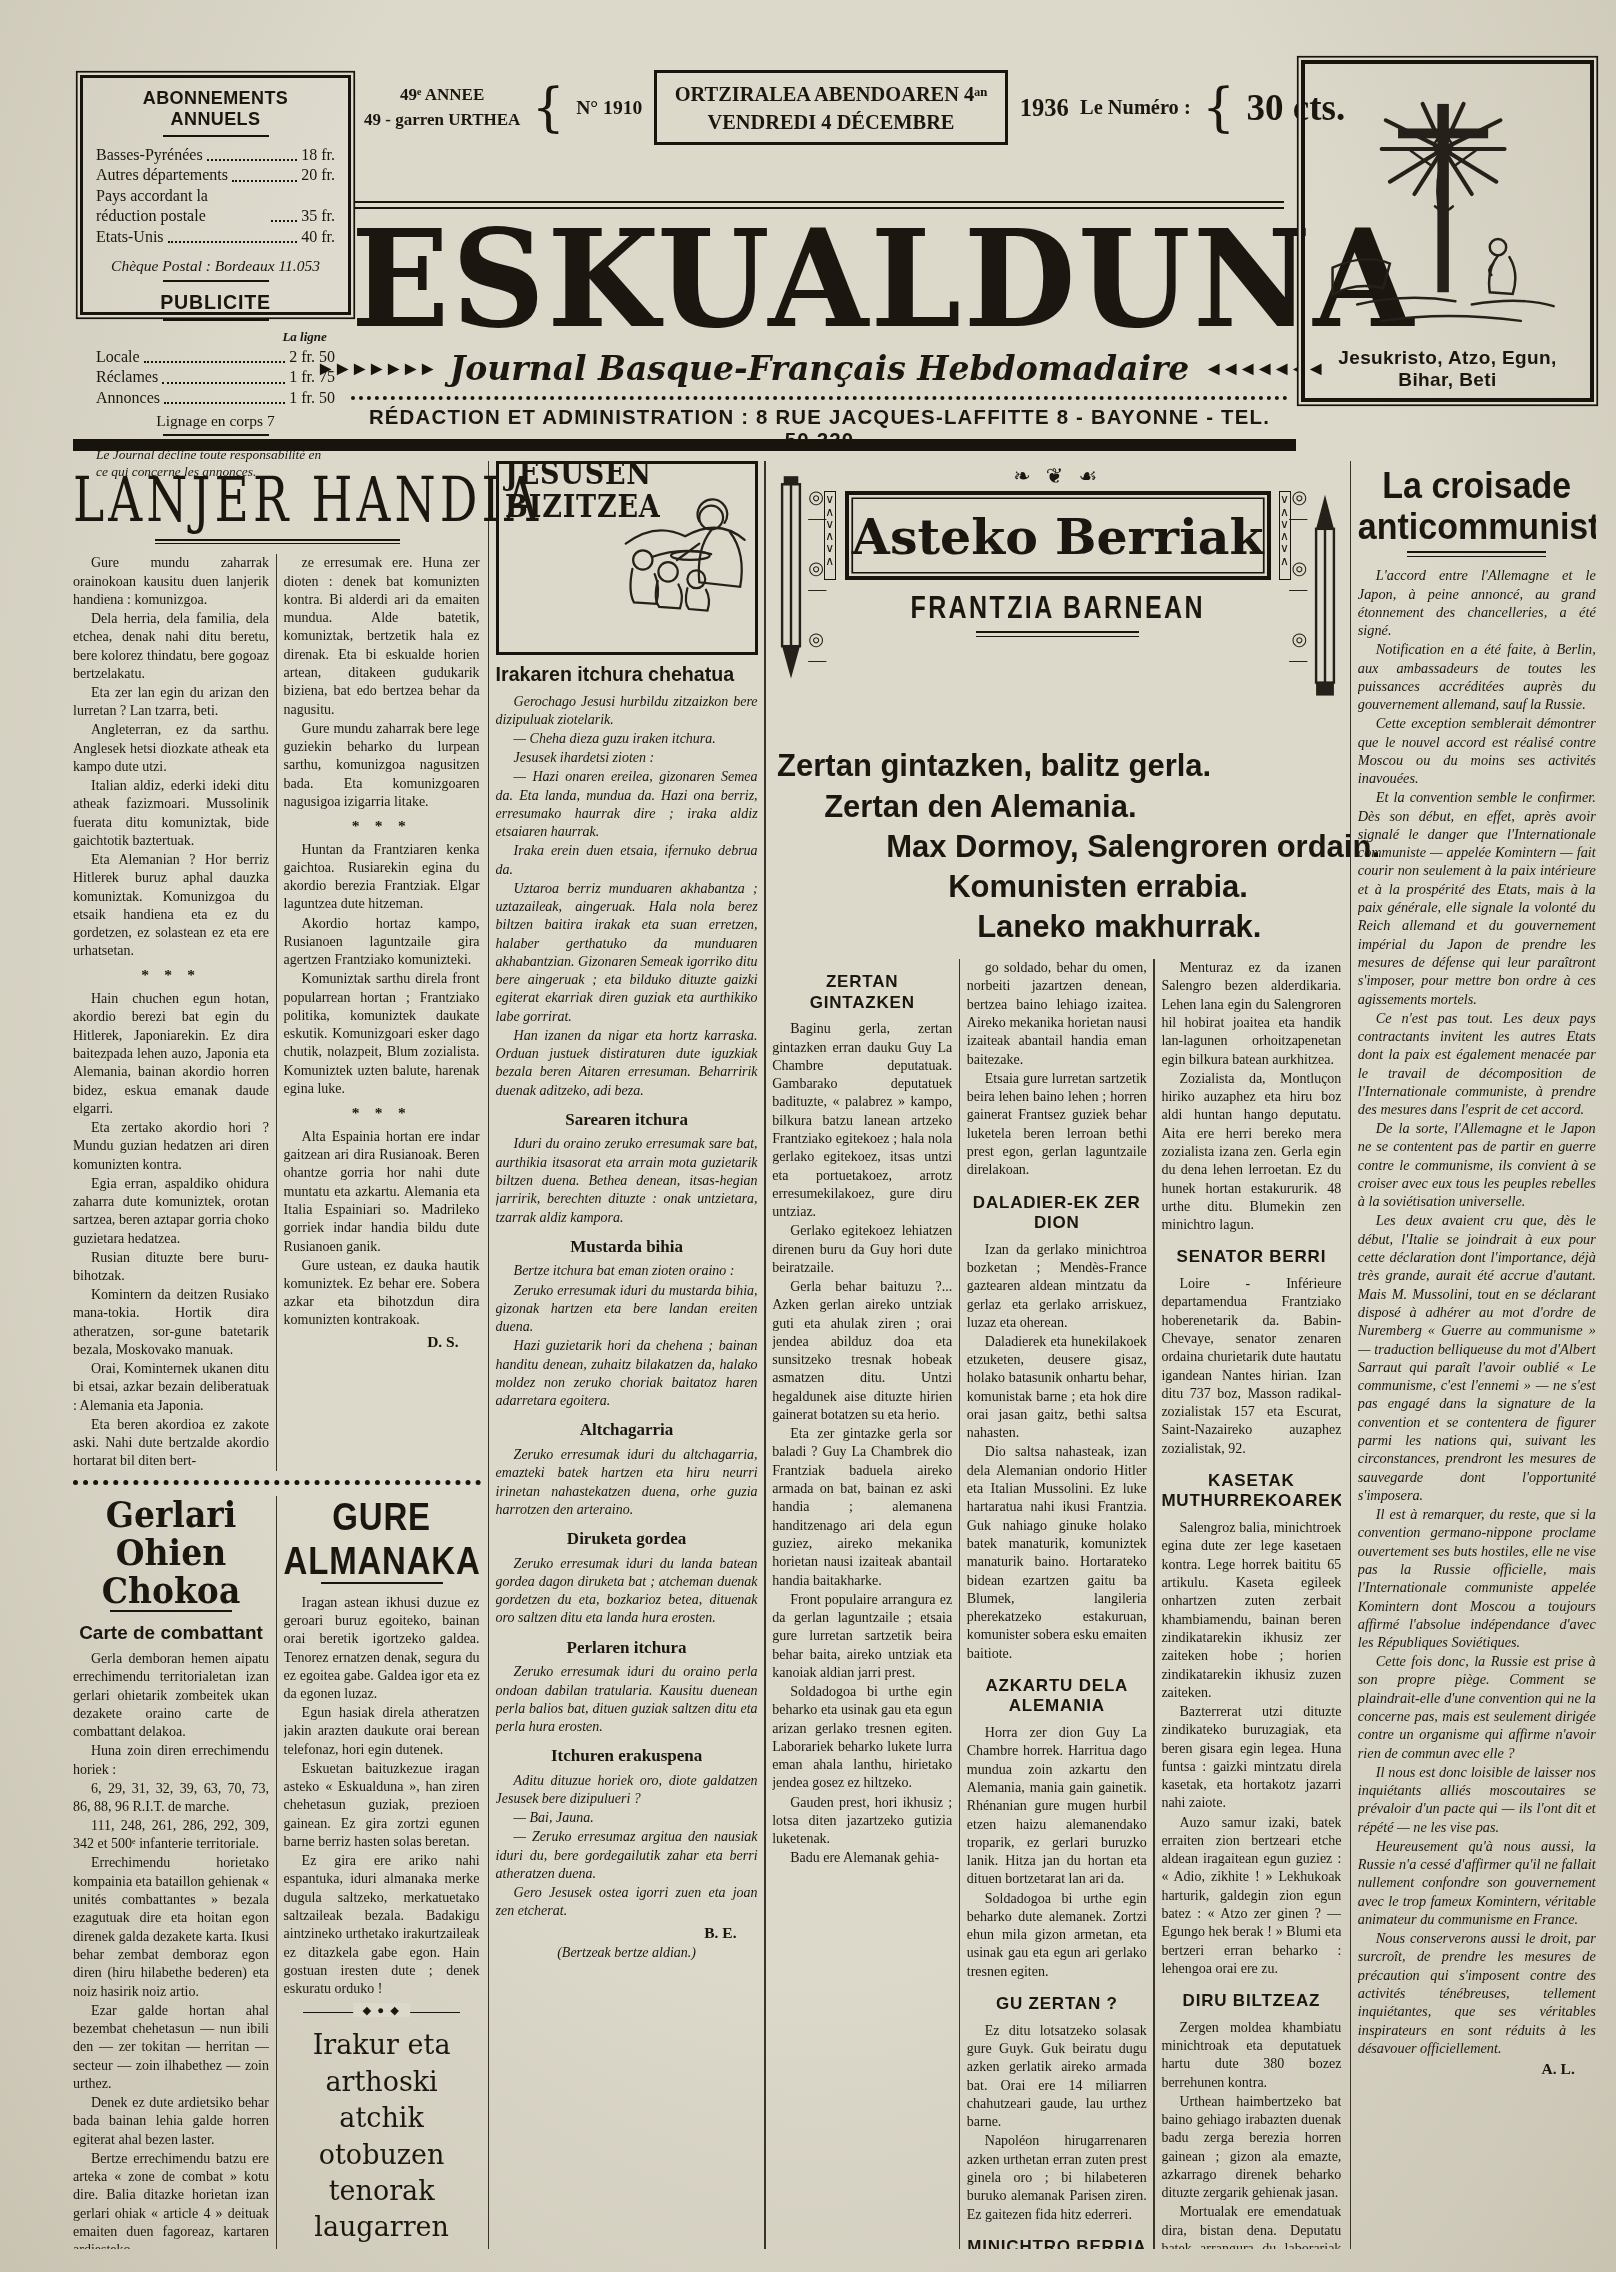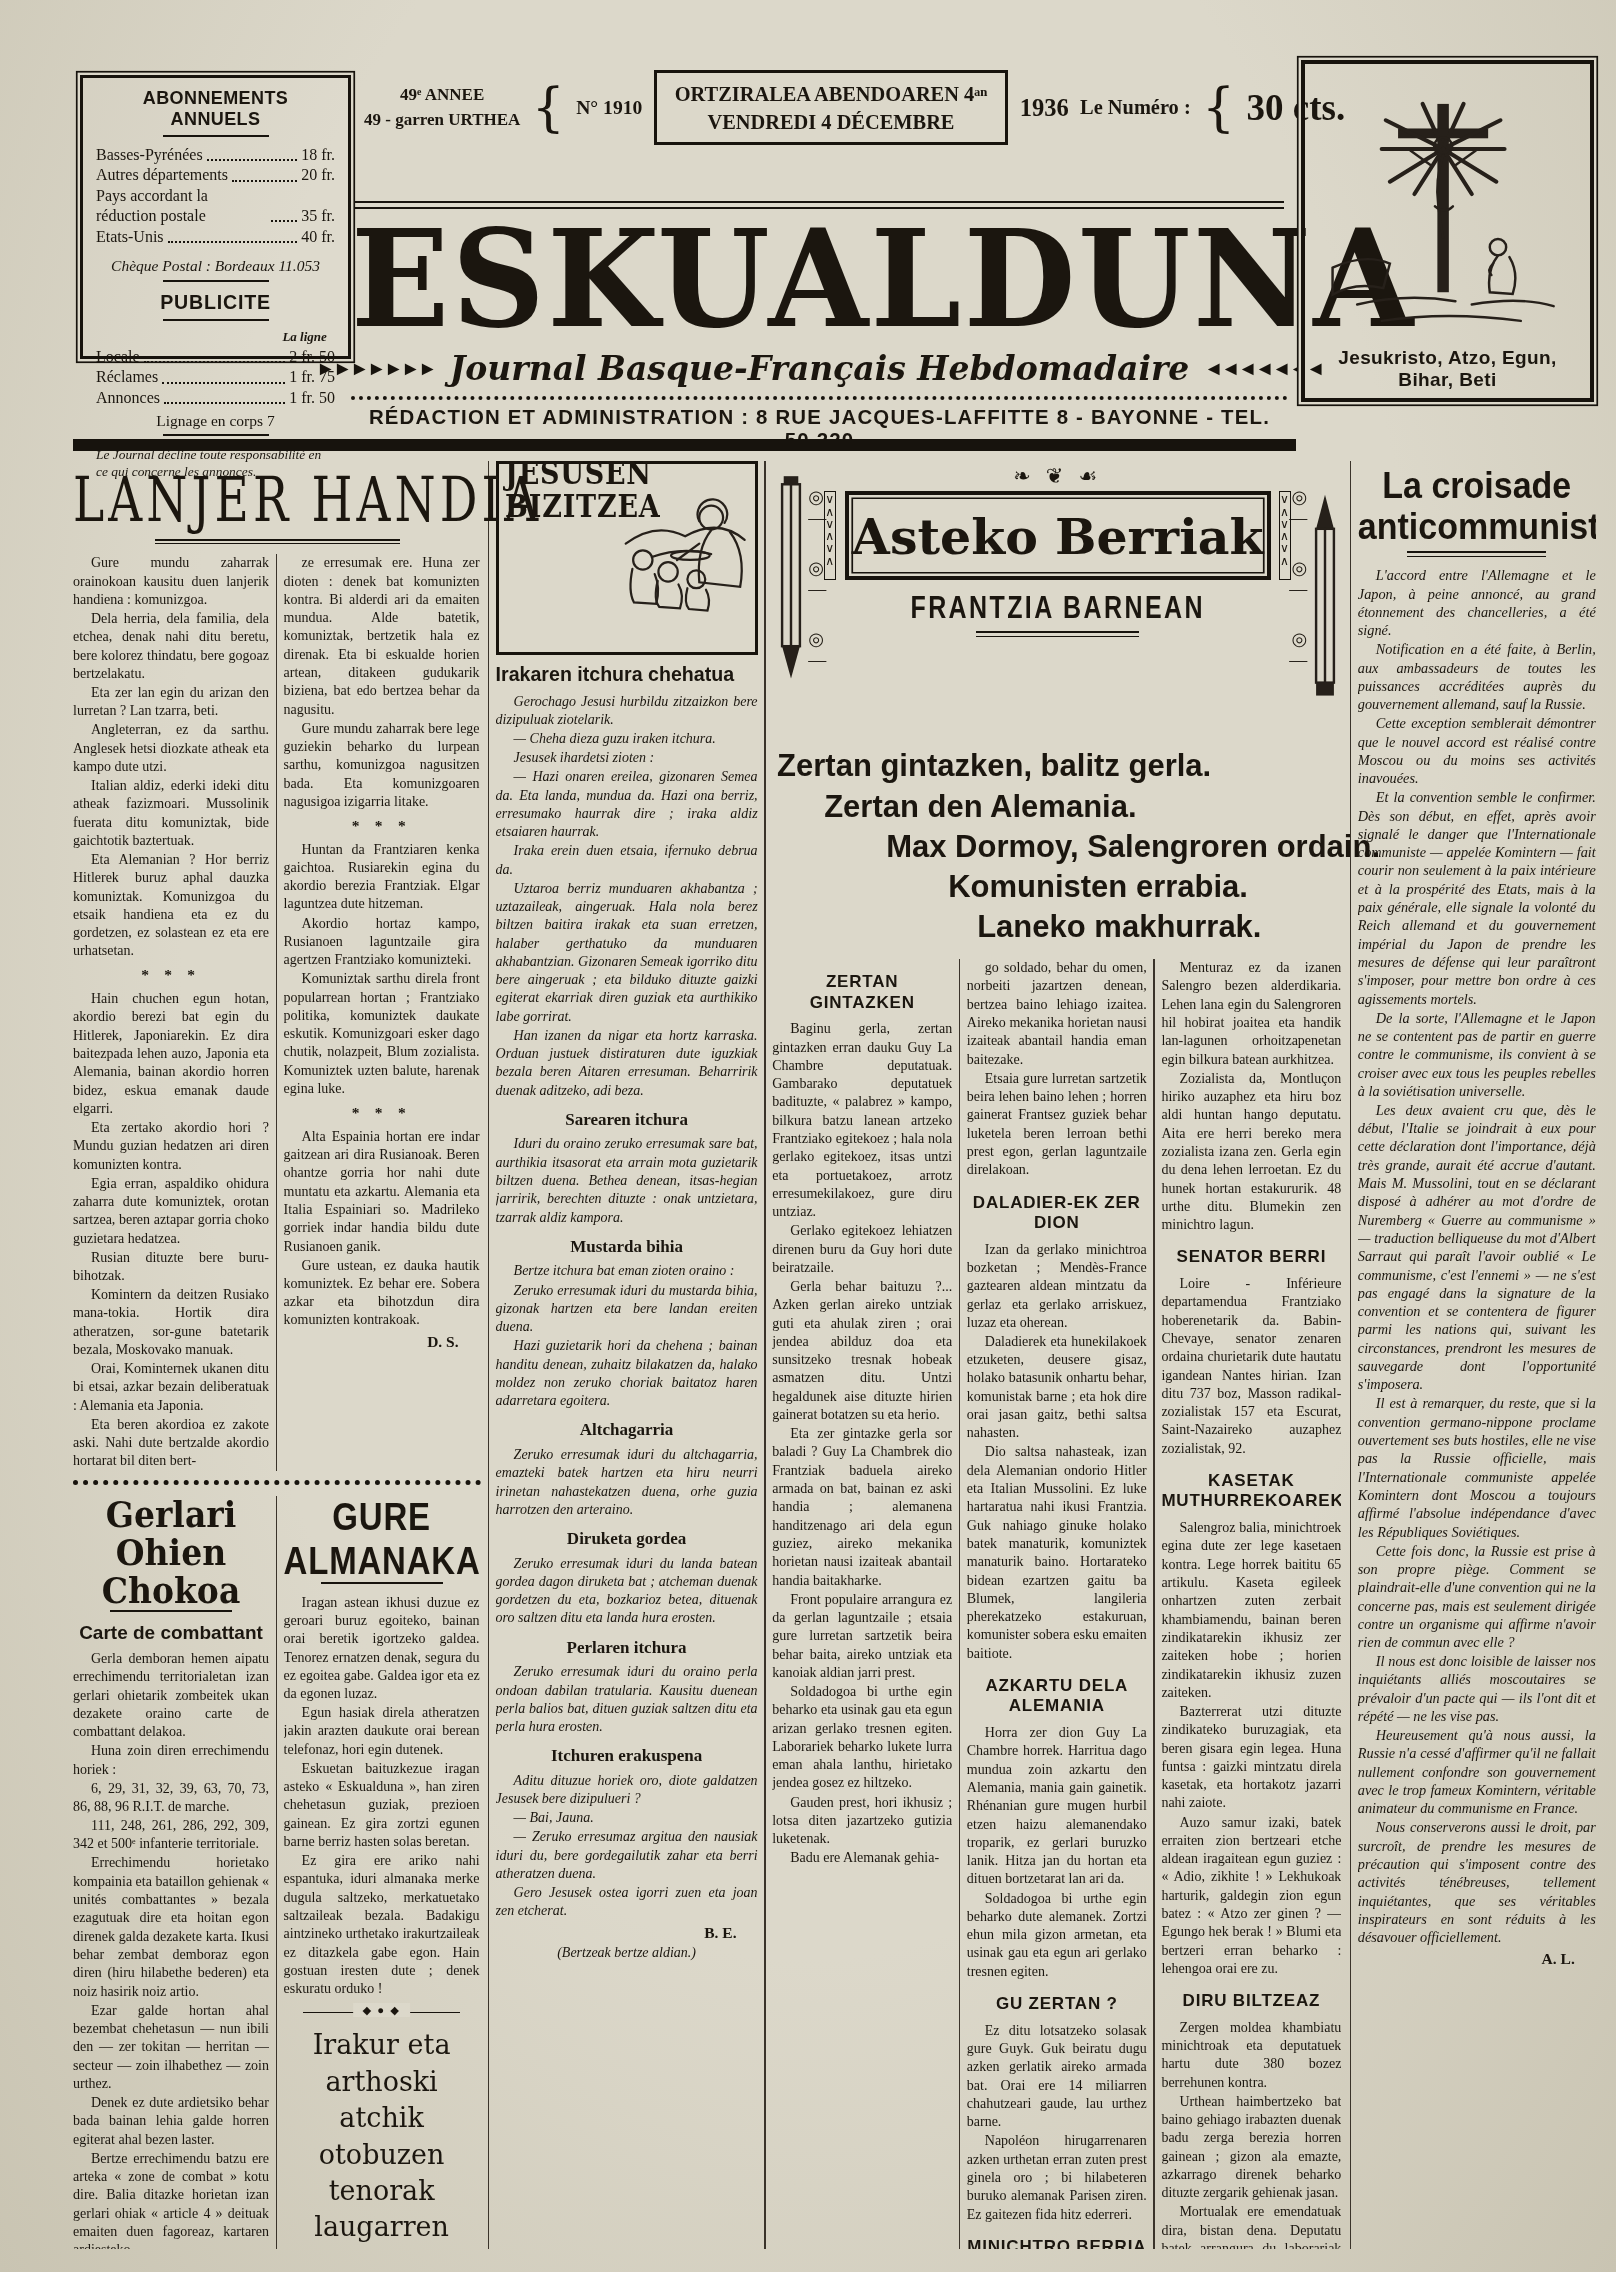--- a/index.html
+++ b/index.html
@@ -3,21 +3,21 @@
 <meta charset="utf-8">
 <style>
   *{box-sizing:border-box;margin:0;padding:0}
   html,body{width:1616px}
   body{height:2273px;position:relative;overflow:hidden;color:#1b160f;
     font-family:"Liberation Serif",serif;
     background:radial-gradient(ellipse at 50% 38%, #dcd8ca 55%, #c9c4b2 100%);}
   [data-name]{}
   
   .header{position:absolute;left:0;top:0;width:100%;height:453px}
-  .sub-box{position:absolute;left:80px;top:75px;width:271px;height:284px;border:3.3px solid #17130d;
+  .sub-box{position:absolute;left:80px;top:75px;width:271px;height:240px;border:3.3px solid #17130d;
     box-shadow:0 0 0 2.4px #dcd8ca,0 0 0 4.1px #17130d;padding:9.8px 13px;background:rgba(255,255,255,0.06)}
   .sub-title{font:bold 18px "Liberation Sans",sans-serif;text-align:center;letter-spacing:0.4px}
   .sub-rule{width:106px;margin:4.9px auto 8.2px;border-top:2.4px solid #17130d}
   .tariff-row{display:flex;align-items:flex-end;font-size:16px;line-height:20.4px}
   .t-label{white-space:normal;max-width:171px}
   .t-dots{flex:1;border-bottom:2.4px dotted #17130d;margin:0 4.1px 4.1px}
   .t-price{font-weight:normal}
   .cheque{font-style:italic;font-size:15.5px;margin:9.8px 0 0;text-align:center}
   .pub-title{font:bold 19.6px "Liberation Sans",sans-serif;text-align:center;margin-top:9.8px;letter-spacing:0.8px}
   .la-ligne{font:bold italic 13px "Liberation Serif",serif;text-align:right;margin:4.9px 8.2px 1.6px}
@@ -465,20 +465,21 @@
     <h2 class="cr-title" data-name="croisade-title">
       <div data-name="croisade-title-line1">La croisade</div>
       <div data-name="croisade-title-line2">anticommuniste</div>
     </h2>
     <div class="cr-rule" data-name="headline-rule"></div>
     <div data-name="croisade-article">
         <p class="b-pi" data-name="croisade-pi">L'accord entre l'Allemagne et le Japon, à peine annoncé, au grand étonnement des chancelleries, a été signé.</p>
         <p class="b-pi" data-name="croisade-pi">Notification en a été faite, à Berlin, aux ambassadeurs de toutes les puissances accréditées auprès du gouvernement allemand, sauf la Russie.</p>
         <p class="b-pi" data-name="croisade-pi">Cette exception semblerait démontrer que le nouvel accord est réalisé contre Moscou ou du moins ses activités inavouées.</p>
         <p class="b-pi" data-name="croisade-pi">Et la convention semble le confirmer. Dès son début, en effet, après avoir signalé le danger que l'Internationale communiste — appelée Komintern — fait courir non seulement à la paix intérieure et à la prospérité des Etats, mais à la paix générale, elle signale la volonté du Reich allemand et du gouvernement impérial du Japon de prendre les mesures de défense qui leur paraîtront s'imposer, pour mettre bon ordre à ces agissements mortels.</p>
+        <p class="b-pi" data-name="croisade-pi">Ce n'est pas tout. Les deux pays contractants invitent les autres Etats dont la paix est également menacée par le travail de décomposition de l'Internationale communiste, à prendre des mesures dans l'esprit de cet accord.</p>
         <p class="b-pi" data-name="croisade-pi">De la sorte, l'Allemagne et le Japon ne se contentent pas de partir en guerre contre le communisme, ils convient à se croiser avec eux tous les peuples rebelles à la soviétisation universelle.</p>
         <p class="b-pi" data-name="croisade-pi">Les deux avaient cru que, dès le début, l'Italie se joindrait à eux pour cette déclaration dont l'importance, déjà très grande, aurait été accrue d'autant. Mais M. Mussolini, tout en se déclarant disposé à adhérer au mot d'ordre de Nuremberg « Guerre au communisme » — traduction belliqueuse du mot d'Albert Sarraut qui paraît l'avoir oublié « Le communisme, c'est l'ennemi » — ne s'est pas engagé dans la signature de la convention et se contentera de figurer parmi les nations qui, suivant les circonstances, prendront les mesures de sauvegarde dont l'opportunité s'imposera.</p>
         <p class="b-pi" data-name="croisade-pi">Il est à remarquer, du reste, que si la convention germano-nippone proclame ouvertement ses buts hostiles, elle ne vise pas la Russie officielle, mais l'Internationale communiste appelée Komintern dont Moscou a toujours affirmé l'absolue indépendance d'avec les Républiques Soviétiques.</p>
         <p class="b-pi" data-name="croisade-pi">Cette fois donc, la Russie est prise à son propre piège. Comment se plaindrait-elle d'une convention qui ne la concerne pas, mais est seulement dirigée contre un organisme qui affirme n'avoir rien de commun avec elle ?</p>
         <p class="b-pi" data-name="croisade-pi">Il nous est donc loisible de laisser nos inquiétants alliés moscoutaires se prévaloir d'un pacte qui — ils l'ont dit et répété — ne les vise pas.</p>
         <p class="b-pi" data-name="croisade-pi">Heureusement qu'à nous aussi, la Russie n'a cessé d'affirmer qu'il ne fallait nullement confondre son gouvernement avec le trop fameux Komintern, véritable animateur du communisme en France.</p>
         <p class="b-pi" data-name="croisade-pi">Nous conserverons aussi le droit, par surcroît, de prendre les mesures de précaution qui s'imposent contre des activités ténébreuses, tellement inquiétantes, que ses véritables inspirateurs en sont réduits à les désavouer officiellement.</p>
         <div class="b-sig" data-name="croisade-signature">A. L.</div>
       </div>
   </div>

